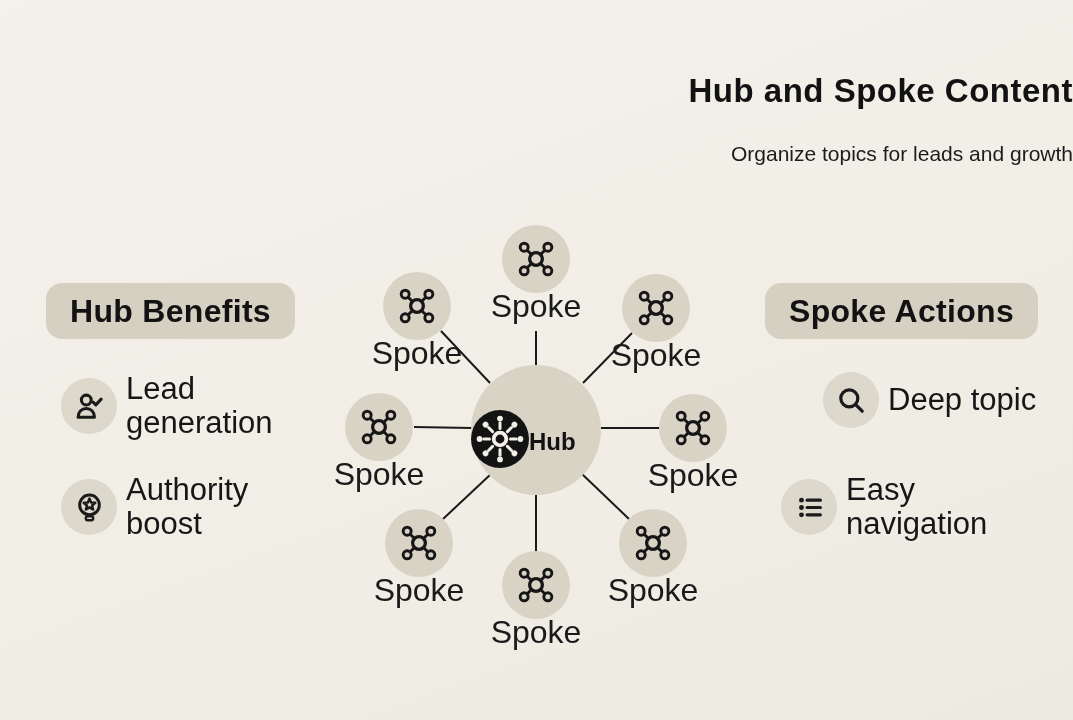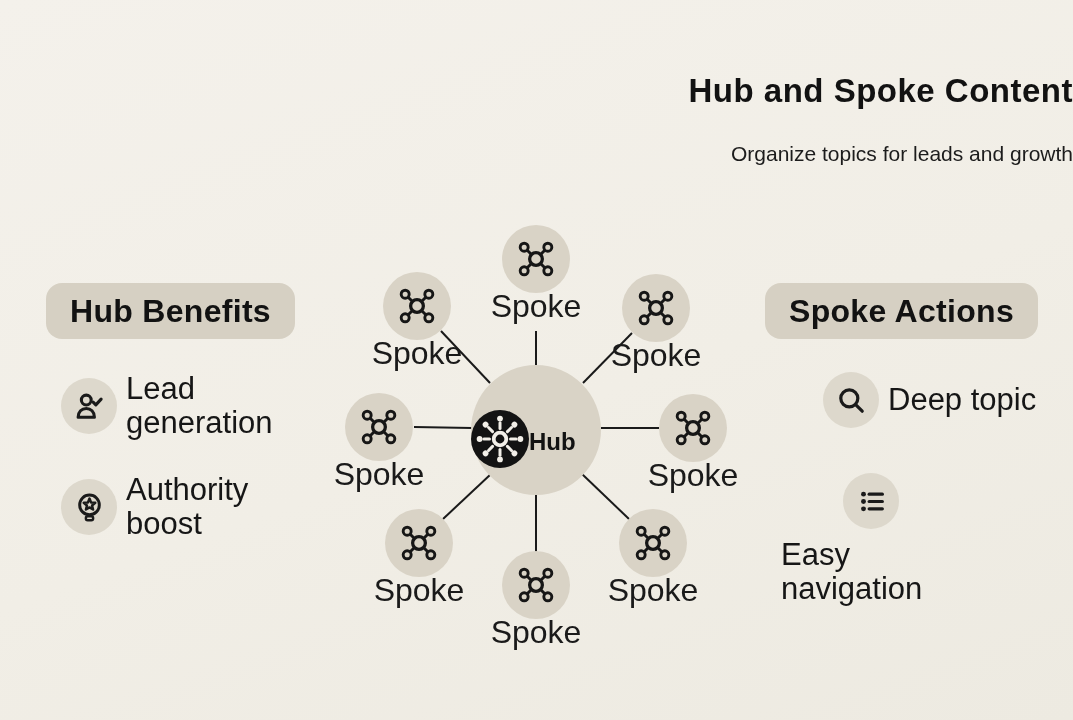--- a/index.html
+++ b/index.html
@@ -41,21 +41,21 @@
   .badge.left-badge  { left: 46px;  top: 283px; }
   .badge.right-badge { left: 765px; top: 283px; }
 
   .panel-row {
     position: absolute;
     display: flex; align-items: center; gap: 9px;
   }
   .panel-row.hb-1 { left: 61px;  top: 372px; }
   .panel-row.hb-2 { left: 61px;  top: 473px; }
   .panel-row.sa-1 { left: 823px; top: 372px; }
-  .panel-row.sa-2 { left: 781px; top: 473px; flex-direction: column; }
+  .panel-row.sa-2 { left: 781px; top: 473px; }
 
   .icon-circle {
     width: 56px; height: 56px; border-radius: 50%;
     background: #ddd8cc;
     display: flex; align-items: center; justify-content: center;
     flex: 0 0 auto;
   }
   .row-label {
     font-size: 31px; line-height: 34px;
     max-width: 180px;

